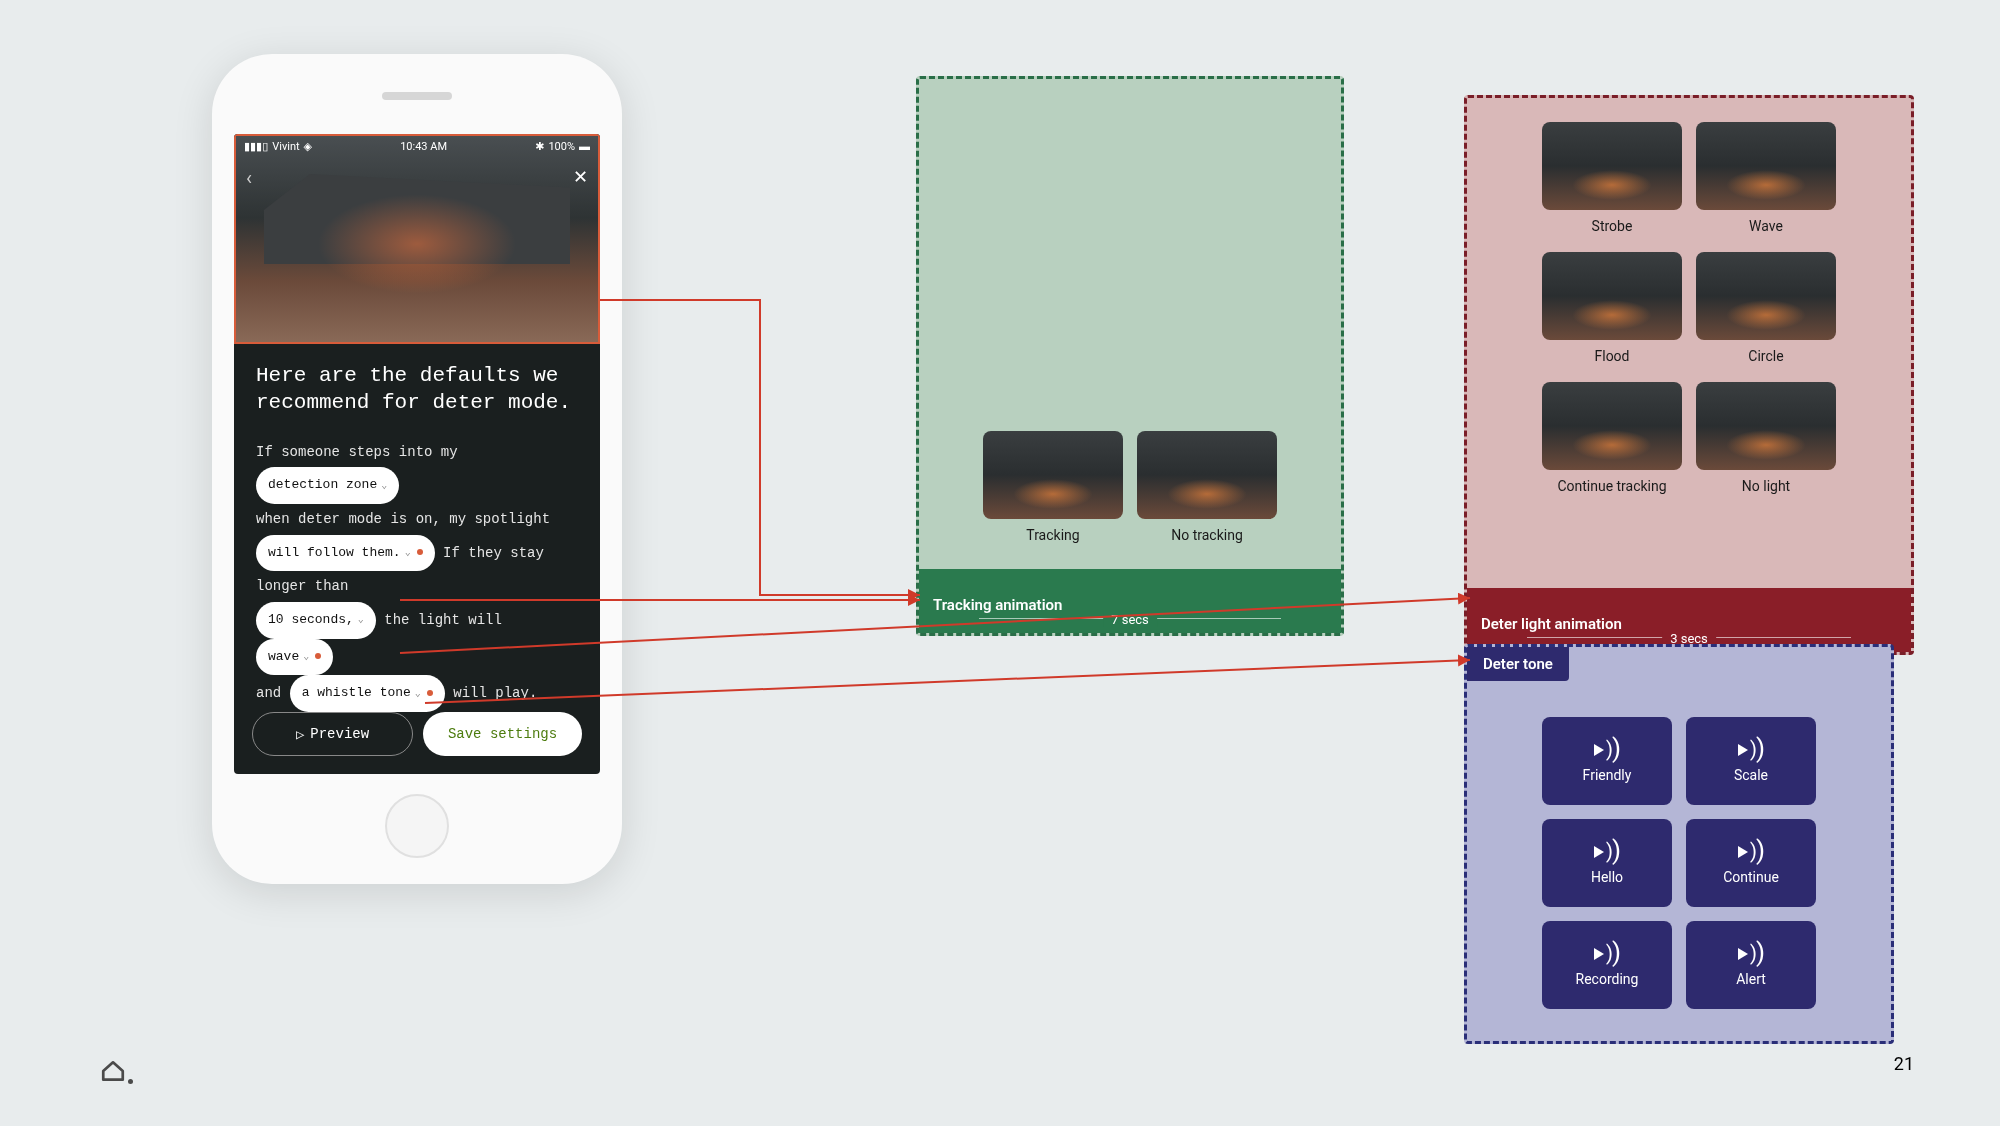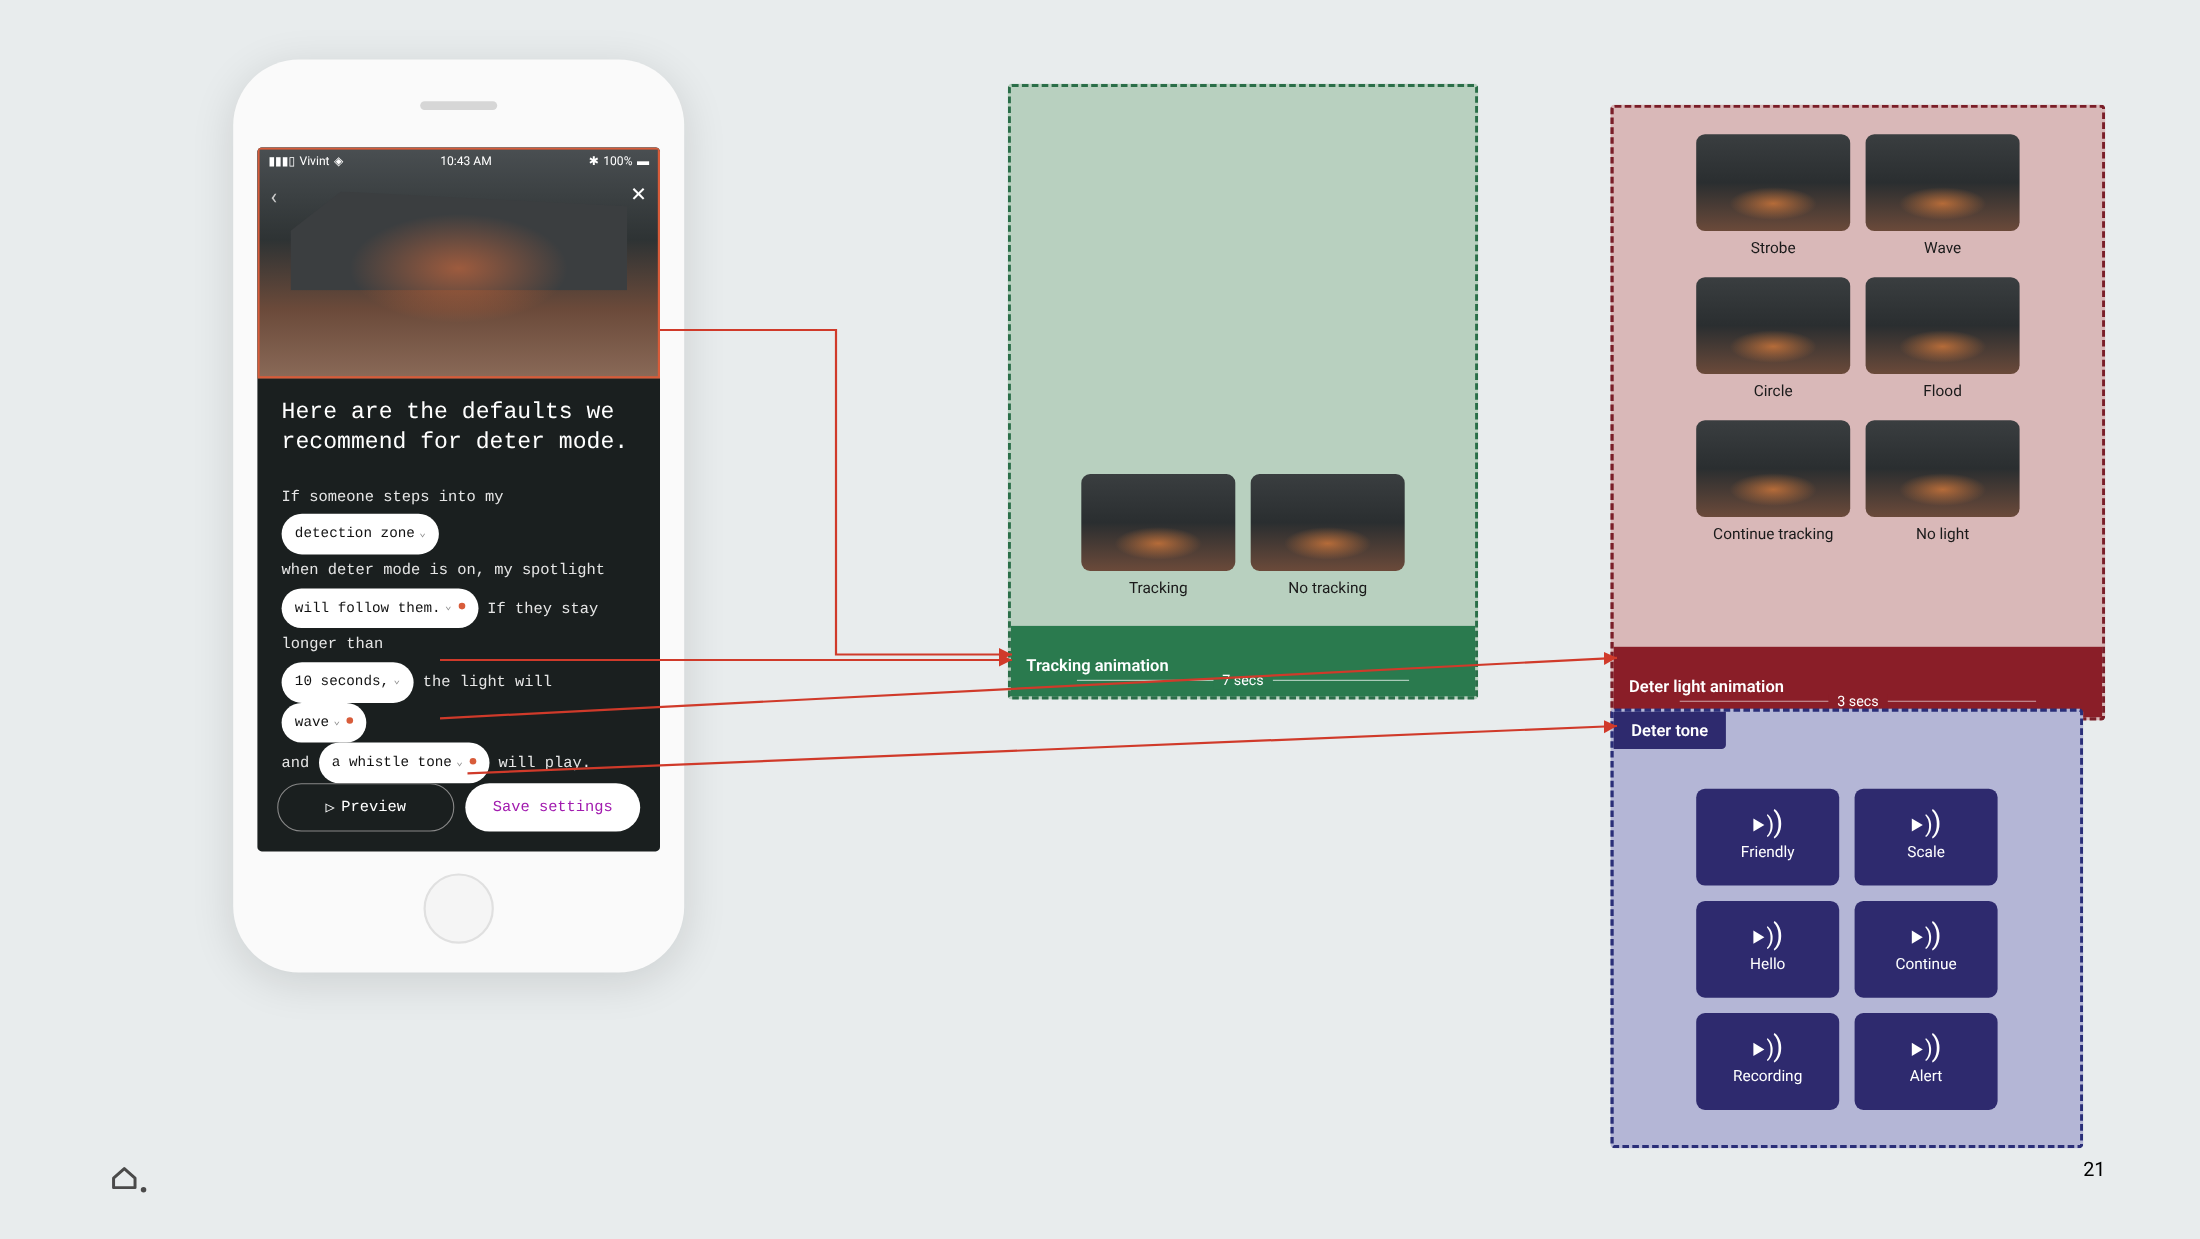--- a/index.html
+++ b/index.html
@@ -163,21 +163,21 @@
     font-weight: 500;
     gap: 6px;
   }
   .btn-outline {
     border: 1px solid #888;
     color: #fff;
     background: transparent;
   }
   .btn-solid {
     background: #fff;
-    color: #a21caf;
+    color: #4d7c0f;
   }
 
   
   .panel {
     position: absolute;
     border: 3px dashed;
     border-radius: 4px;
   }
   .panel-green {
     left: 916px; top: 76px;
@@ -457,25 +457,25 @@
         <div class="thumb-label">Strobe</div>
       </div>
       <div class="thumb">
         <div class="thumb-img"></div>
         <div class="thumb-label">Wave</div>
       </div>
     </div>
     <div class="thumb-row">
       <div class="thumb">
         <div class="thumb-img"></div>
+        <div class="thumb-label">Flood</div>
+      </div>
+      <div class="thumb">
+        <div class="thumb-img"></div>
         <div class="thumb-label">Circle</div>
-      </div>
-      <div class="thumb">
-        <div class="thumb-img"></div>
-        <div class="thumb-label">Flood</div>
       </div>
     </div>
     <div class="thumb-row">
       <div class="thumb">
         <div class="thumb-img"></div>
         <div class="thumb-label">Continue tracking</div>
       </div>
       <div class="thumb">
         <div class="thumb-img"></div>
         <div class="thumb-label">No light</div>

